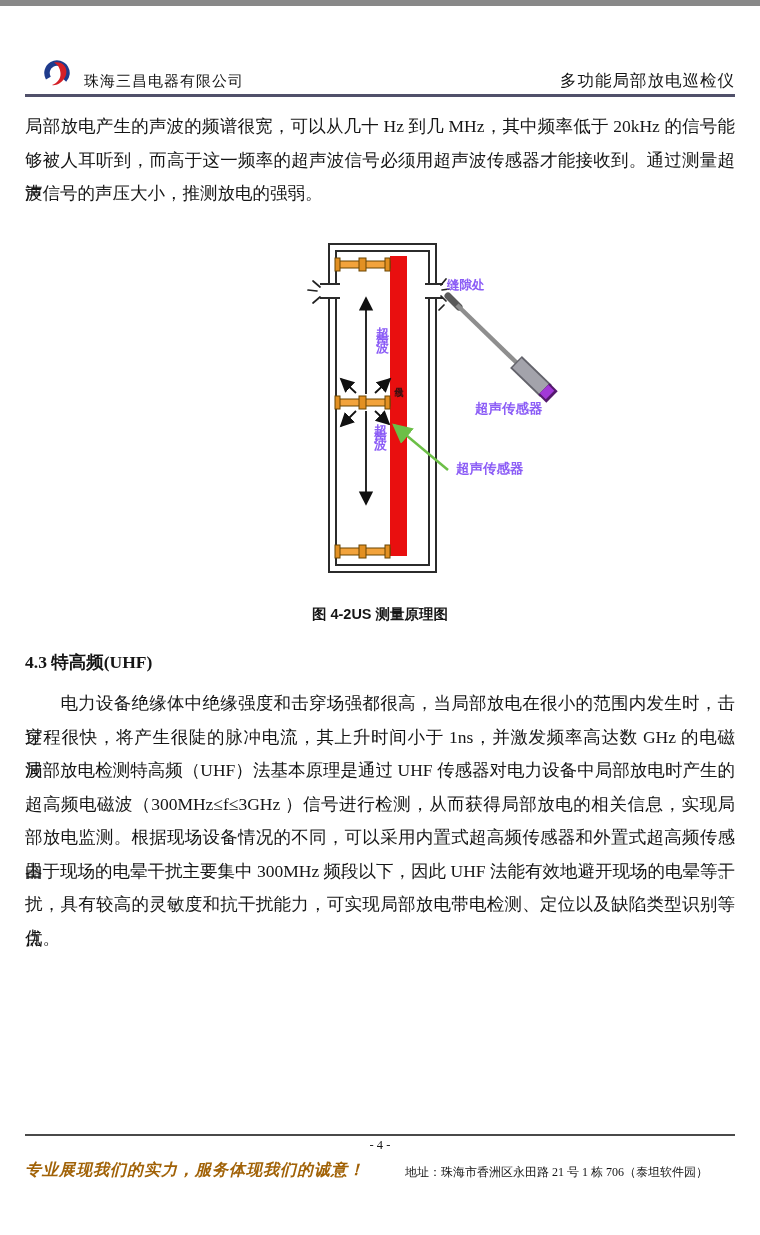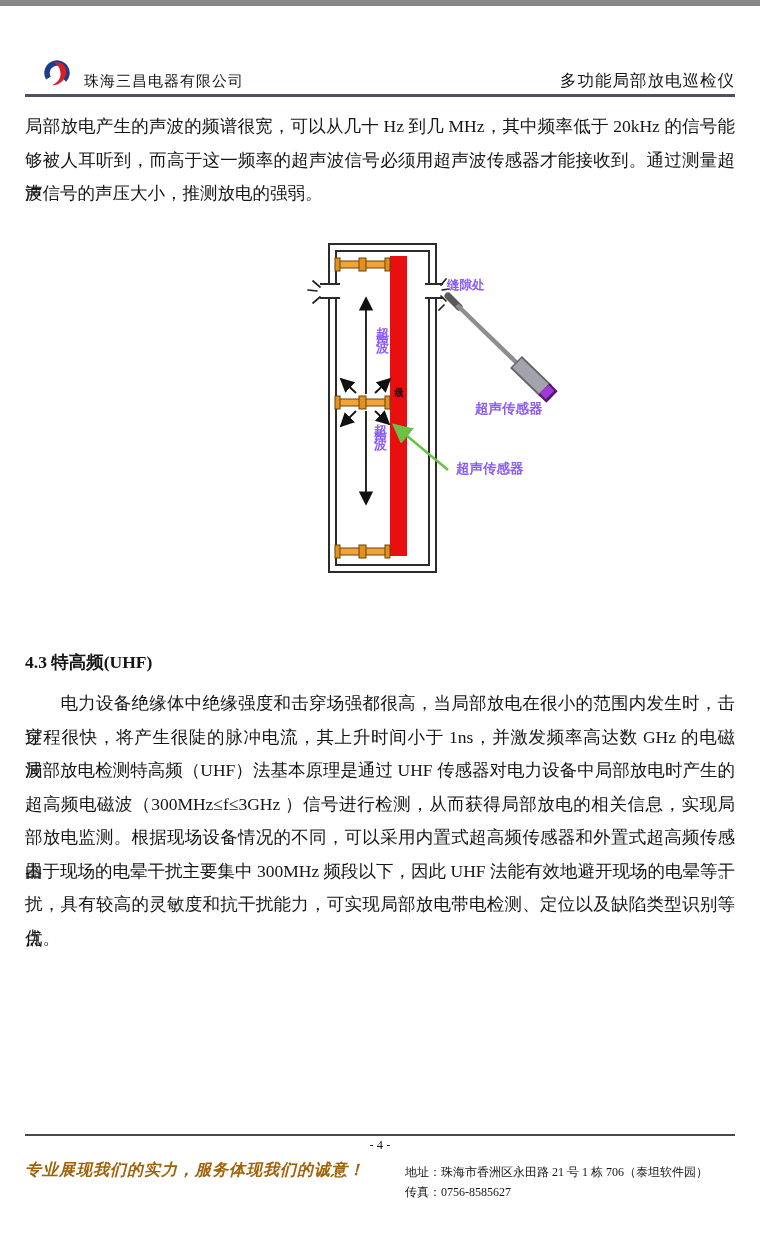--- a/index.html
+++ b/index.html
@@ -142,37 +142,37 @@
     </svg>
 
     <div class="dlabel vert" style="left:93px;top:84px">超声波</div>
     <div class="dlabel vert" style="left:91px;top:181px">超声波</div>
     <div class="dlabel busbar-label" style="left:112px;top:148px">母线</div>
     <div class="dlabel" style="left:167px;top:45px;font-size:12.5px">缝隙处</div>
     <div class="dlabel" style="left:195px;top:168px;font-size:13.5px">超声传感器</div>
     <div class="dlabel" style="left:176px;top:228px;font-size:13.5px">超声传感器</div>
   </div>
 
+  <div class="fig-caption">图 4-2US 测量原理图</div>
 
   <div class="sec-heading">4.3 特高频(UHF)</div>
 
   <div>
     <div class="bodyline" style="top:681px">　　电力设备绝缘体中绝缘强度和击穿场强都很高，当局部放电在很小的范围内发生时，击穿</div>
     <div class="bodyline" style="top:714.5px">过程很快，将产生很陡的脉冲电流，其上升时间小于 1ns，并激发频率高达数 GHz 的电磁波。</div>
     <div class="bodyline" style="top:748px">局部放电检测特高频（UHF）法基本原理是通过 UHF 传感器对电力设备中局部放电时产生的</div>
     <div class="bodyline" style="top:781.5px">超高频电磁波（300MHz≤f≤3GHz ）信号进行检测，从而获得局部放电的相关信息，实现局</div>
     <div class="bodyline" style="top:815px">部放电监测。根据现场设备情况的不同，可以采用内置式超高频传感器和外置式超高频传感器。</div>
     <div class="bodyline" style="top:848.5px">由于现场的电晕干扰主要集中 300MHz 频段以下，因此 UHF 法能有效地避开现场的电晕等干</div>
     <div class="bodyline" style="top:882px">扰，具有较高的灵敏度和抗干扰能力，可实现局部放电带电检测、定位以及缺陷类型识别等优</div>
     <div class="bodyline last" style="top:915.5px">点。</div>
   </div>
 
   <div>
     <div class="ftr-rule"></div>
     <div class="ftr-page">- 4 -</div>
     <div class="ftr-slogan">专业展现我们的实力，服务体现我们的诚意！</div>
     <div class="ftr-contact">
       <div>地址：珠海市香洲区永田路 21 号 1 栋 706（泰坦软件园）</div>
-      <div>传真：0756-8585627</div>
     </div>
   </div>
 
 </div>
 
 </body></html>

